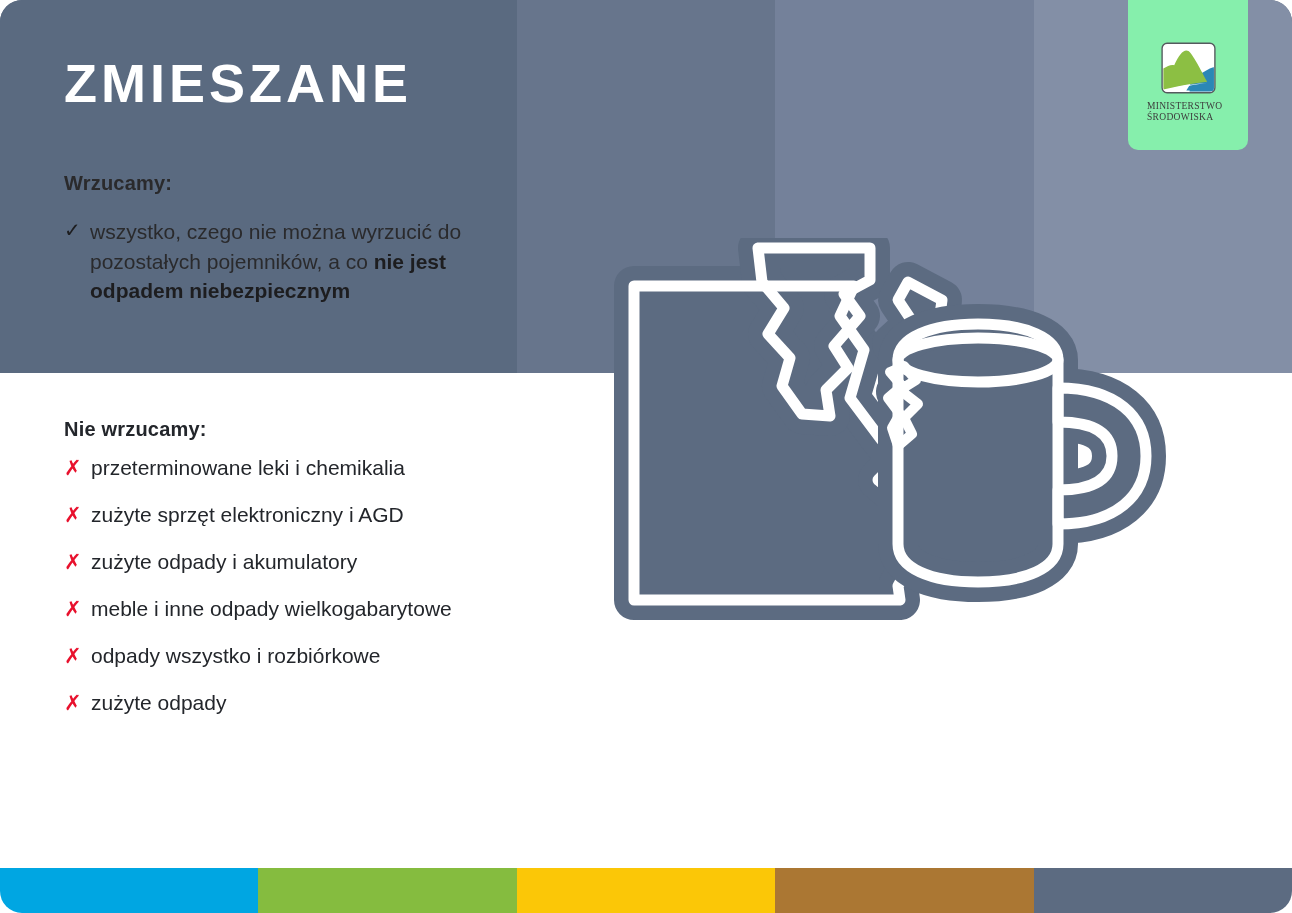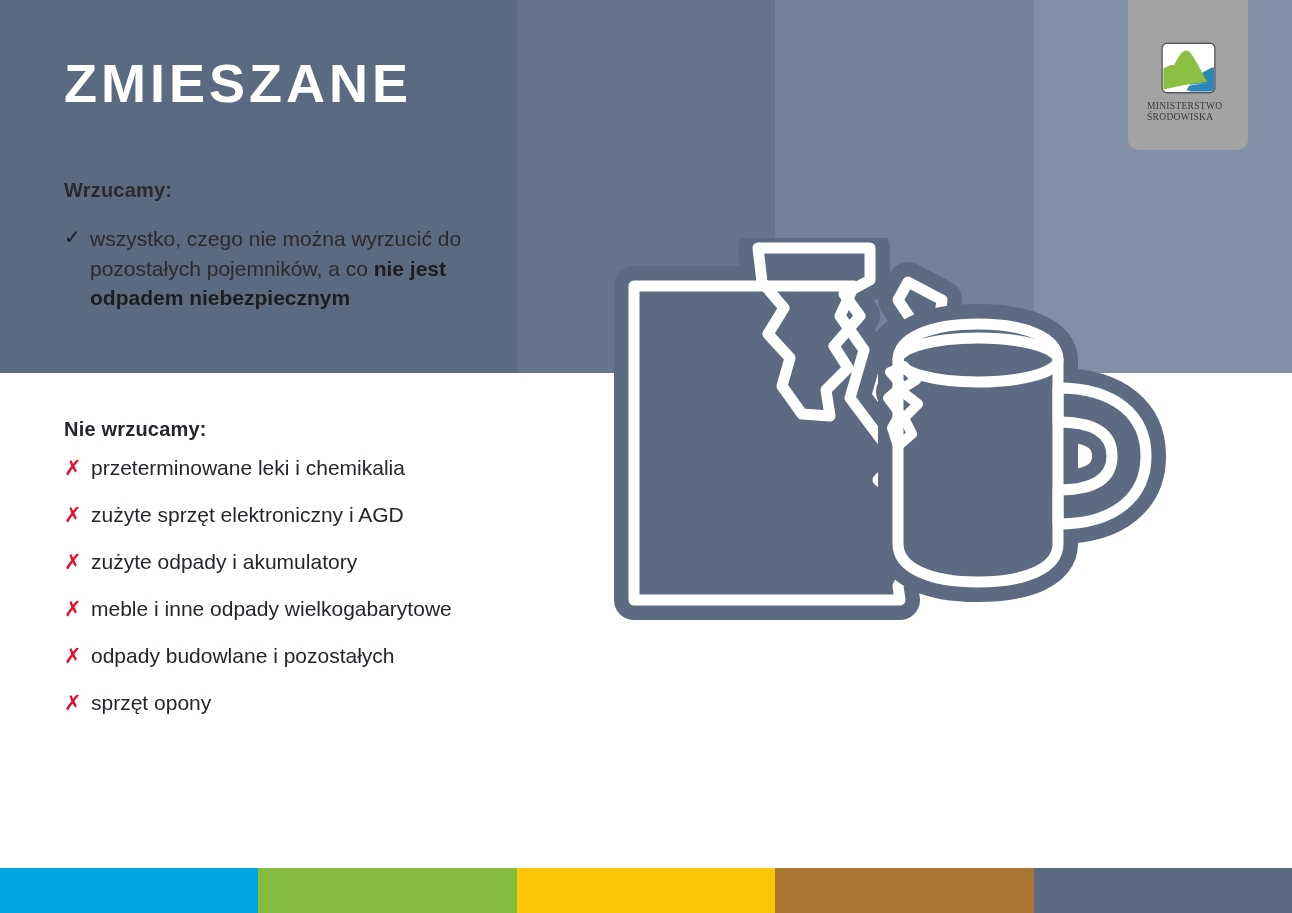--- a/index.html
+++ b/index.html
@@ -11,20 +11,21 @@
   body {
     font-family: "Liberation Sans", "DejaVu Sans", sans-serif;
   }
 
   .poster {
     position: relative;
     width: 1292px;
     height: 913px;
     overflow: hidden;
     background: #ffffff;
+    border-radius: 22px;
   }
 
   
   .header-band {
     position: absolute;
     left: 0;
     top: 0;
     width: 1292px;
     height: 373px;
     background: #5b6a80;
@@ -50,21 +51,21 @@
     font-weight: 700;
     letter-spacing: 4px;
     color: #ffffff;
     line-height: 1;
   }
 
   
   .accept-block {
     position: absolute;
     left: 64px;
-    top: 179px;
+    top: 172px;
     width: 400px;
     color: #2a2a2c;
   }
   .block-heading {
     font-size: 20px;
     font-weight: 700;
     margin: 0 0 22px 0;
     letter-spacing: .2px;
   }
   .accept-list {
@@ -136,21 +137,21 @@
     pointer-events: none;
   }
 
   
   .logo-card {
     position: absolute;
     left: 1128px;
     top: 0;
     width: 120px;
     height: 150px;
-    background: #a3a3a3;
+    background: #86efac;
     border-bottom-left-radius: 10px;
     border-bottom-right-radius: 10px;
     display: flex;
     flex-direction: column;
     align-items: center;
     justify-content: flex-start;
     padding-top: 42px;
     box-sizing: border-box;
   }
   .logo-mark {
@@ -270,25 +271,25 @@
       <li>
         <span class="mark-cross">✗</span>
         <span>zużyte odpady i akumulatory</span>
       </li>
       <li>
         <span class="mark-cross">✗</span>
         <span>meble i inne odpady wielkogabarytowe</span>
       </li>
       <li>
         <span class="mark-cross">✗</span>
-        <span>odpady budowlane i pozostałych</span>
-      </li>
-      <li>
-        <span class="mark-cross">✗</span>
-        <span>sprzęt opony</span>
+        <span>odpady wszystko i rozbiórkowe</span>
+      </li>
+      <li>
+        <span class="mark-cross">✗</span>
+        <span>zużyte odpady</span>
       </li>
     </ul>
   </div>
 
   <div class="logo-card">
     <svg class="logo-mark" viewBox="0 0 100 94">
       <rect x="2" y="2" width="96" height="90" rx="9" ry="9" fill="#ffffff" stroke="#555a5e" stroke-width="2.5"></rect>
       <clipPath id="logoClip">
         <rect x="4" y="4" width="92" height="86" rx="7" ry="7"></rect>
       </clipPath>

